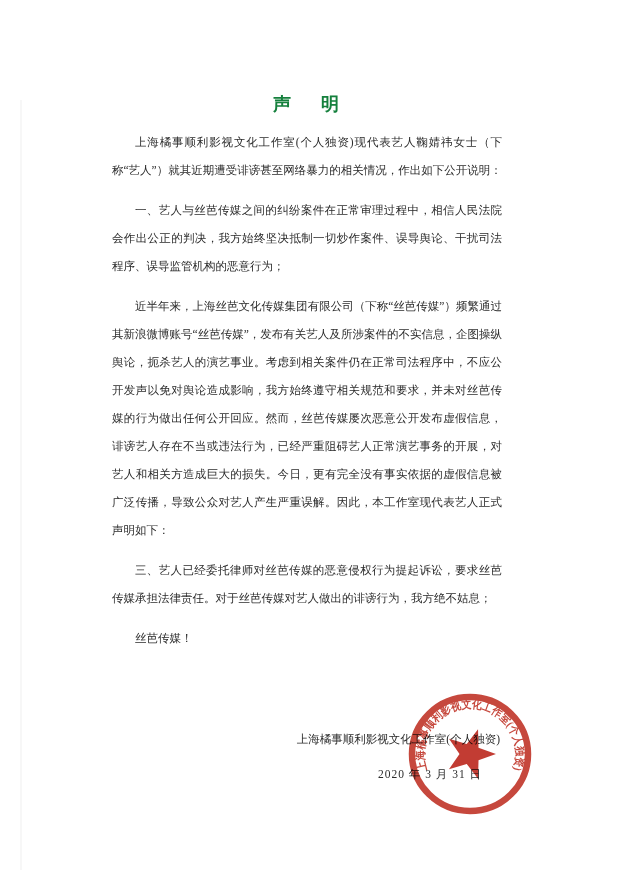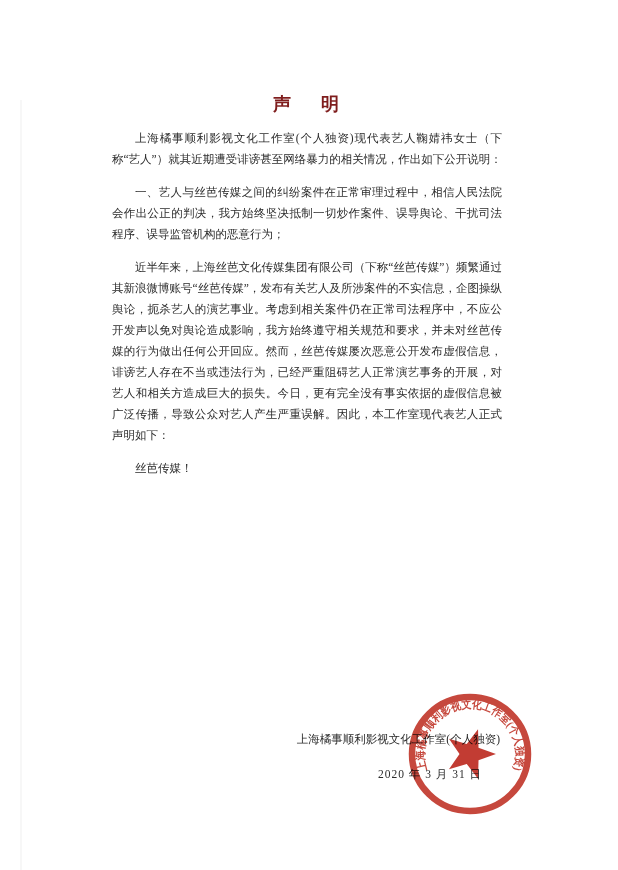--- a/index.html
+++ b/index.html
@@ -22,28 +22,28 @@
   }
   .title {
     position: absolute;
     top: 92px; left: 0;
     width: 100%;
     margin: 0;
     text-align: center;
     font-size: 18px;
     font-weight: bold;
     letter-spacing: 6px;
-    color: #7f1d1d;
+    color: #15803d;
   }
   .body-text {
     position: absolute;
     top: 128px; left: 112px;
     width: 390px;
     font-size: 11.5px;
-    line-height: 21px;
+    line-height: 28px;
     text-align: justify;
     color: #2b2b2b;
   }
   .body-text p {
     margin: 0 0 12px 0;
     text-indent: 2em;
   }
   .closing {
     margin-top: 8px;
   }
@@ -76,20 +76,21 @@
 <div class="page">
 
   <div class="scan-edge"></div>
 
   <h1 class="title">声　明</h1>
 
   <div class="body-text">
     <p>上海橘事顺利影视文化工作室(个人独资)现代表艺人鞠婧祎女士（下称“艺人”）就其近期遭受诽谤甚至网络暴力的相关情况，作出如下公开说明：</p>
     <p>一、艺人与丝芭传媒之间的纠纷案件在正常审理过程中，相信人民法院会作出公正的判决，我方始终坚决抵制一切炒作案件、误导舆论、干扰司法程序、误导监管机构的恶意行为；</p>
     <p>近半年来，上海丝芭文化传媒集团有限公司（下称“丝芭传媒”）频繁通过其新浪微博账号“丝芭传媒”，发布有关艺人及所涉案件的不实信息，企图操纵舆论，扼杀艺人的演艺事业。考虑到相关案件仍在正常司法程序中，不应公开发声以免对舆论造成影响，我方始终遵守相关规范和要求，并未对丝芭传媒的行为做出任何公开回应。然而，丝芭传媒屡次恶意公开发布虚假信息，诽谤艺人存在不当或违法行为，已经严重阻碍艺人正常演艺事务的开展，对艺人和相关方造成巨大的损失。今日，更有完全没有事实依据的虚假信息被广泛传播，导致公众对艺人产生严重误解。因此，本工作室现代表艺人正式声明如下：</p>
+    <p>三、艺人已经委托律师对丝芭传媒的恶意侵权行为提起诉讼，要求丝芭传媒承担法律责任。对于丝芭传媒对艺人做出的诽谤行为，我方绝不姑息；</p>
     <p class="closing">丝芭传媒！</p>
   </div>
 
   <div class="sign-block">
     <div class="signature">上海橘事顺利影视文化工作室(个人独资)</div>
     <div class="date">2020 年 3 月 31 日</div>
   </div>
 
   <div class="stamp">
     <svg width="126" height="124" viewBox="0 0 126 124" xmlns="http://www.w3.org/2000/svg">

